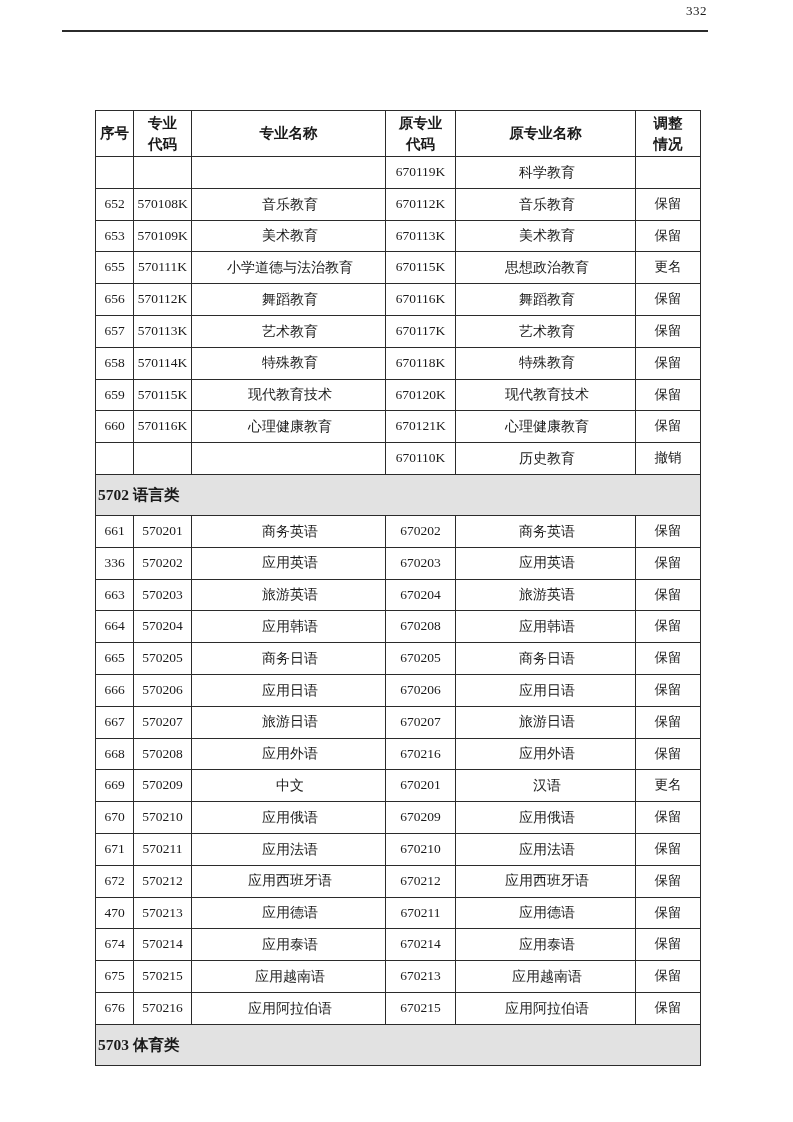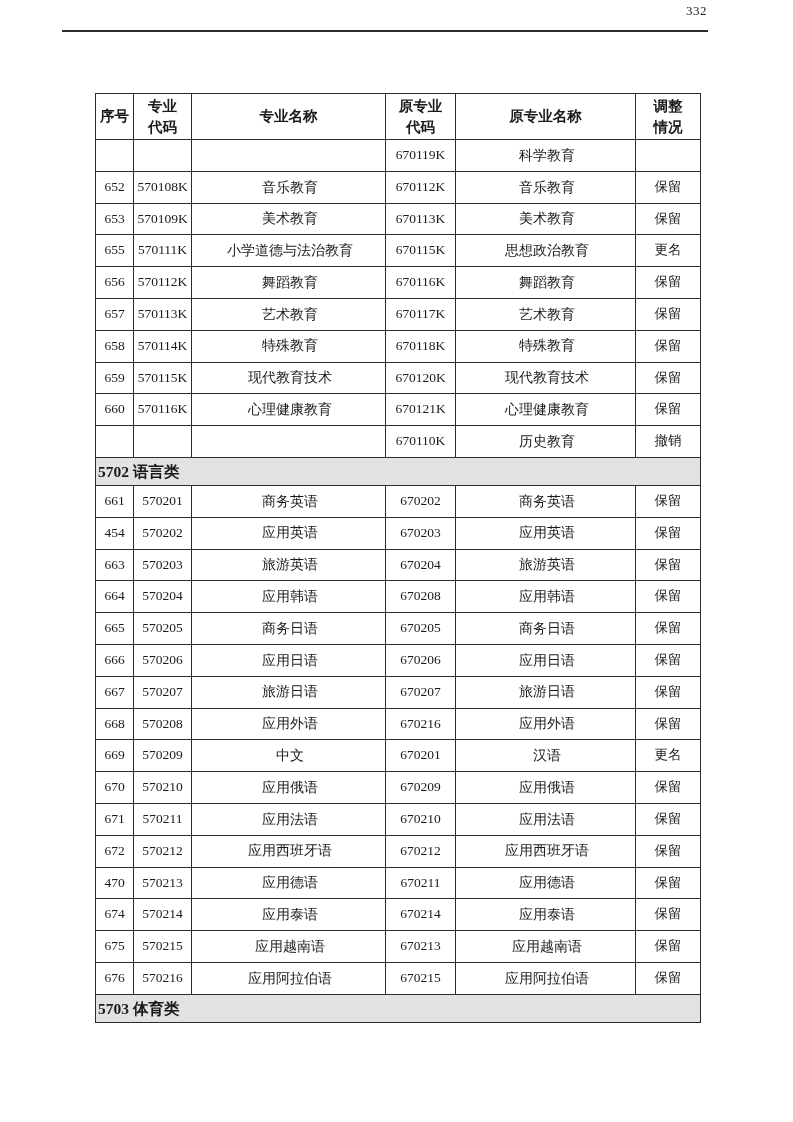--- a/index.html
+++ b/index.html
@@ -22,21 +22,21 @@
   .header-rule {
     position: absolute;
     top: 30px;
     left: 62px;
     width: 646px;
     height: 2px;
     background: var(--border-color, #2b2b2b);
   }
   table.majors-table {
     position: absolute;
-    top: 93px;
+    top: 110px;
     left: 95px;
     width: 605px;
     border-collapse: collapse;
     table-layout: fixed;
   }
   .majors-table th, .majors-table td {
     border: 1px solid var(--border-color, #2b2b2b);
     overflow: hidden;
   }
   .majors-table th {
@@ -61,21 +61,21 @@
   .majors-table td.col-old_code,
   .majors-table td.col-status {
     text-align: center;
     font-size: 13.5px;
   }
   .majors-table td.col-name,
   .majors-table td.col-old_name {
     text-align: center;
     padding-left: 3px;
   }
-  .majors-table tr.section-row { height: 28px; }
+  .majors-table tr.section-row { height: 41px; }
   .majors-table tr.section-row td {
     background: var(--section-bg, #e2e2e2);
     font-weight: bold;
     font-size: 15.5px;
     text-align: left;
     padding-left: 2px;
   }
 </style>
 </head>
 <body>
@@ -192,21 +192,21 @@
         </tr>
         <tr class="data-row">
           <td class="col-seq">661</td>
           <td class="col-code">570201</td>
           <td class="col-name">商务英语</td>
           <td class="col-old_code">670202</td>
           <td class="col-old_name">商务英语</td>
           <td class="col-status">保留</td>
         </tr>
         <tr class="data-row">
-          <td class="col-seq">454</td>
+          <td class="col-seq">336</td>
           <td class="col-code">570202</td>
           <td class="col-name">应用英语</td>
           <td class="col-old_code">670203</td>
           <td class="col-old_name">应用英语</td>
           <td class="col-status">保留</td>
         </tr>
         <tr class="data-row">
           <td class="col-seq">663</td>
           <td class="col-code">570203</td>
           <td class="col-name">旅游英语</td>

